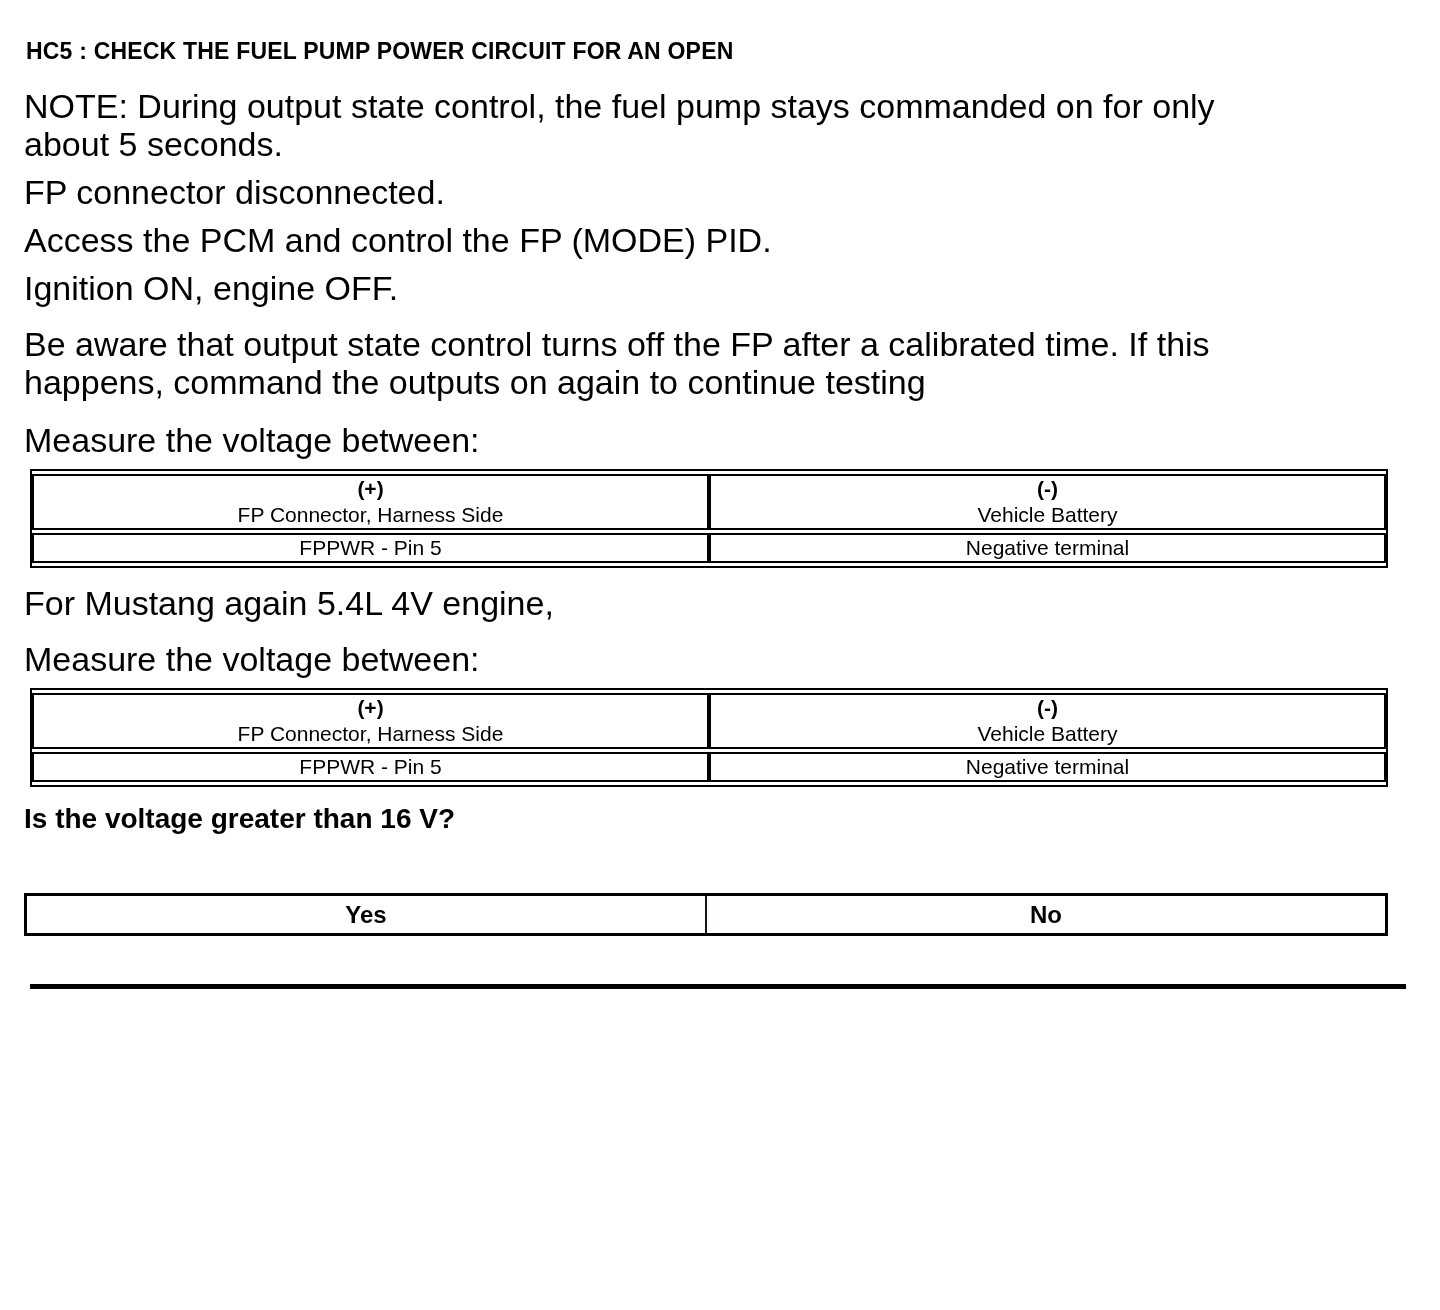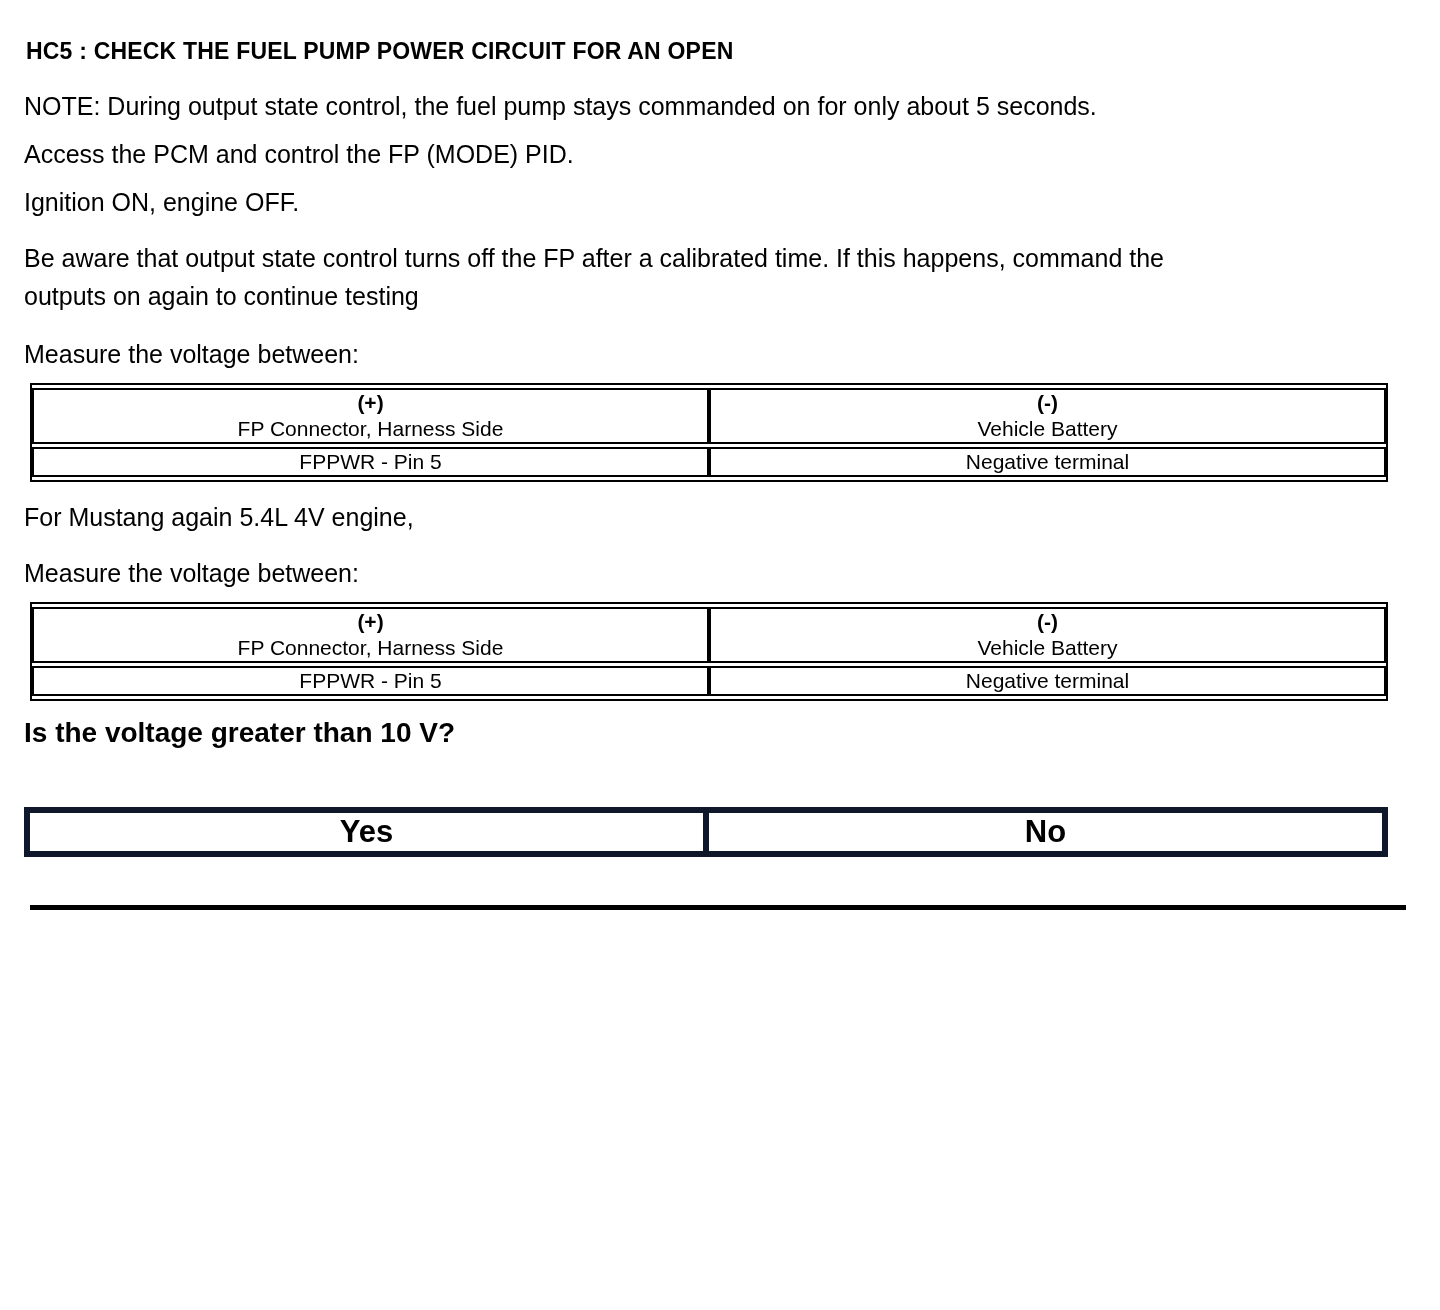--- a/index.html
+++ b/index.html
@@ -15,21 +15,21 @@
     padding: 26px 80px 0 24px;
     width: 1328px;
   }
   .doc-title {
     font-size: 23px;
     font-weight: 700;
     letter-spacing: 0.2px;
     margin: 12px 0 22px 2px;
   }
   .body-text {
-    font-size: 25px;
+    font-size: 34px;
     line-height: 38px;
     margin: 0 0 10px 0;
     max-width: 1336px;
   }
   .gap-md { margin-bottom: 18px; }
   .gap-lg { margin-bottom: 20px; }
 
   .measure-table {
     border-collapse: separate;
     border-spacing: 0 3px;
@@ -56,22 +56,22 @@
   }
 
   .decision-table {
     border-collapse: collapse;
     border: 3px solid #000;
     width: 1364px;
     margin: 58px 0 0 0;
     table-layout: fixed;
   }
   .decision-table th, .decision-table td {
-    border: 6px solid #0f172a;
-    font-size: 31px;
+    border: 2px solid #0f172a;
+    font-size: 24px;
     padding: 1px 6px;
     width: 50%;
   }
   .decision-table th {
     font-weight: 700;
     text-align: center;
     height: 40px;
   }
   .decision-table td.yes-cell {
     text-align: center;
@@ -94,20 +94,21 @@
 </head>
 <body>
 
 <div class="page">
 
   <div class="doc-title">HC5 : CHECK THE FUEL PUMP POWER CIRCUIT FOR AN OPEN</div>
 
   <p class="body-text">NOTE: During output state control, the fuel pump stays commanded on for only about 5 seconds.</p>
 
 
+  <p class="body-text">FP connector disconnected.</p>
 
   <p class="body-text">Access the PCM and control the FP (MODE) PID.</p>
 
   <p class="body-text gap-md">Ignition ON, engine OFF.</p>
 
 
   <p class="body-text gap-lg">Be aware that output state control turns off the FP after a calibrated time. If this happens, command the outputs on again to continue testing</p>
 
   <p class="body-text">Measure the voltage between:</p>
 
@@ -146,21 +147,21 @@
         <div>Vehicle Battery</div>
       </td>
     </tr>
     <tr>
       <td>FPPWR - Pin 5</td>
       <td>Negative terminal</td>
     </tr>
   </tbody>
     </table>
 
-  <p class="question">Is the voltage greater than 10 V?</p>
+  <p class="question">Is the voltage greater than 16 V?</p>
 
   <table class="decision-table">
     <tbody>
         <tr>
       <th>Yes</th>
       <th>No</th>
     </tr>
   </tbody>
     </table>
 

